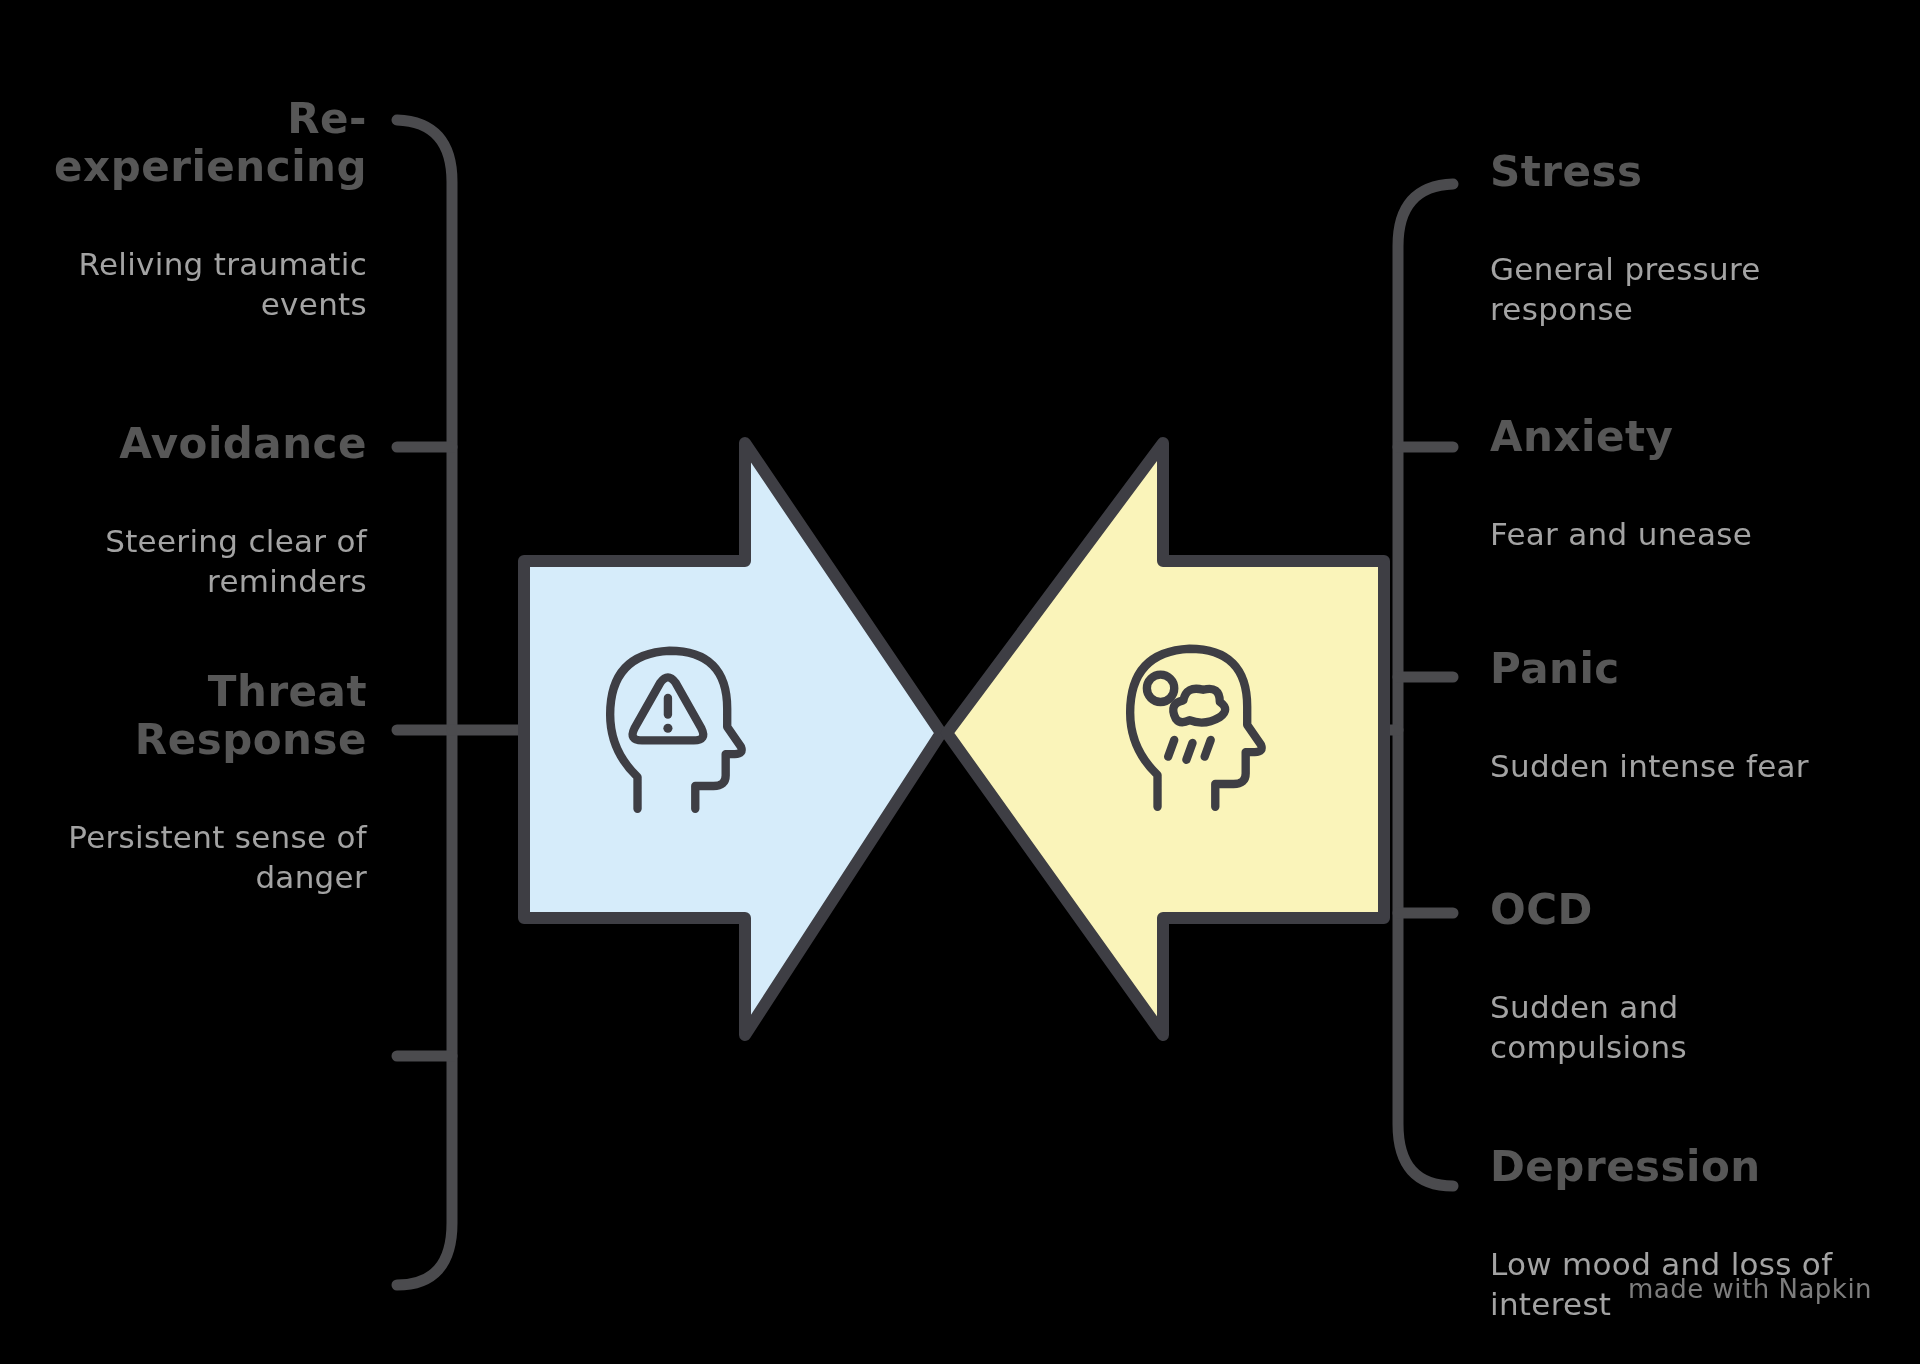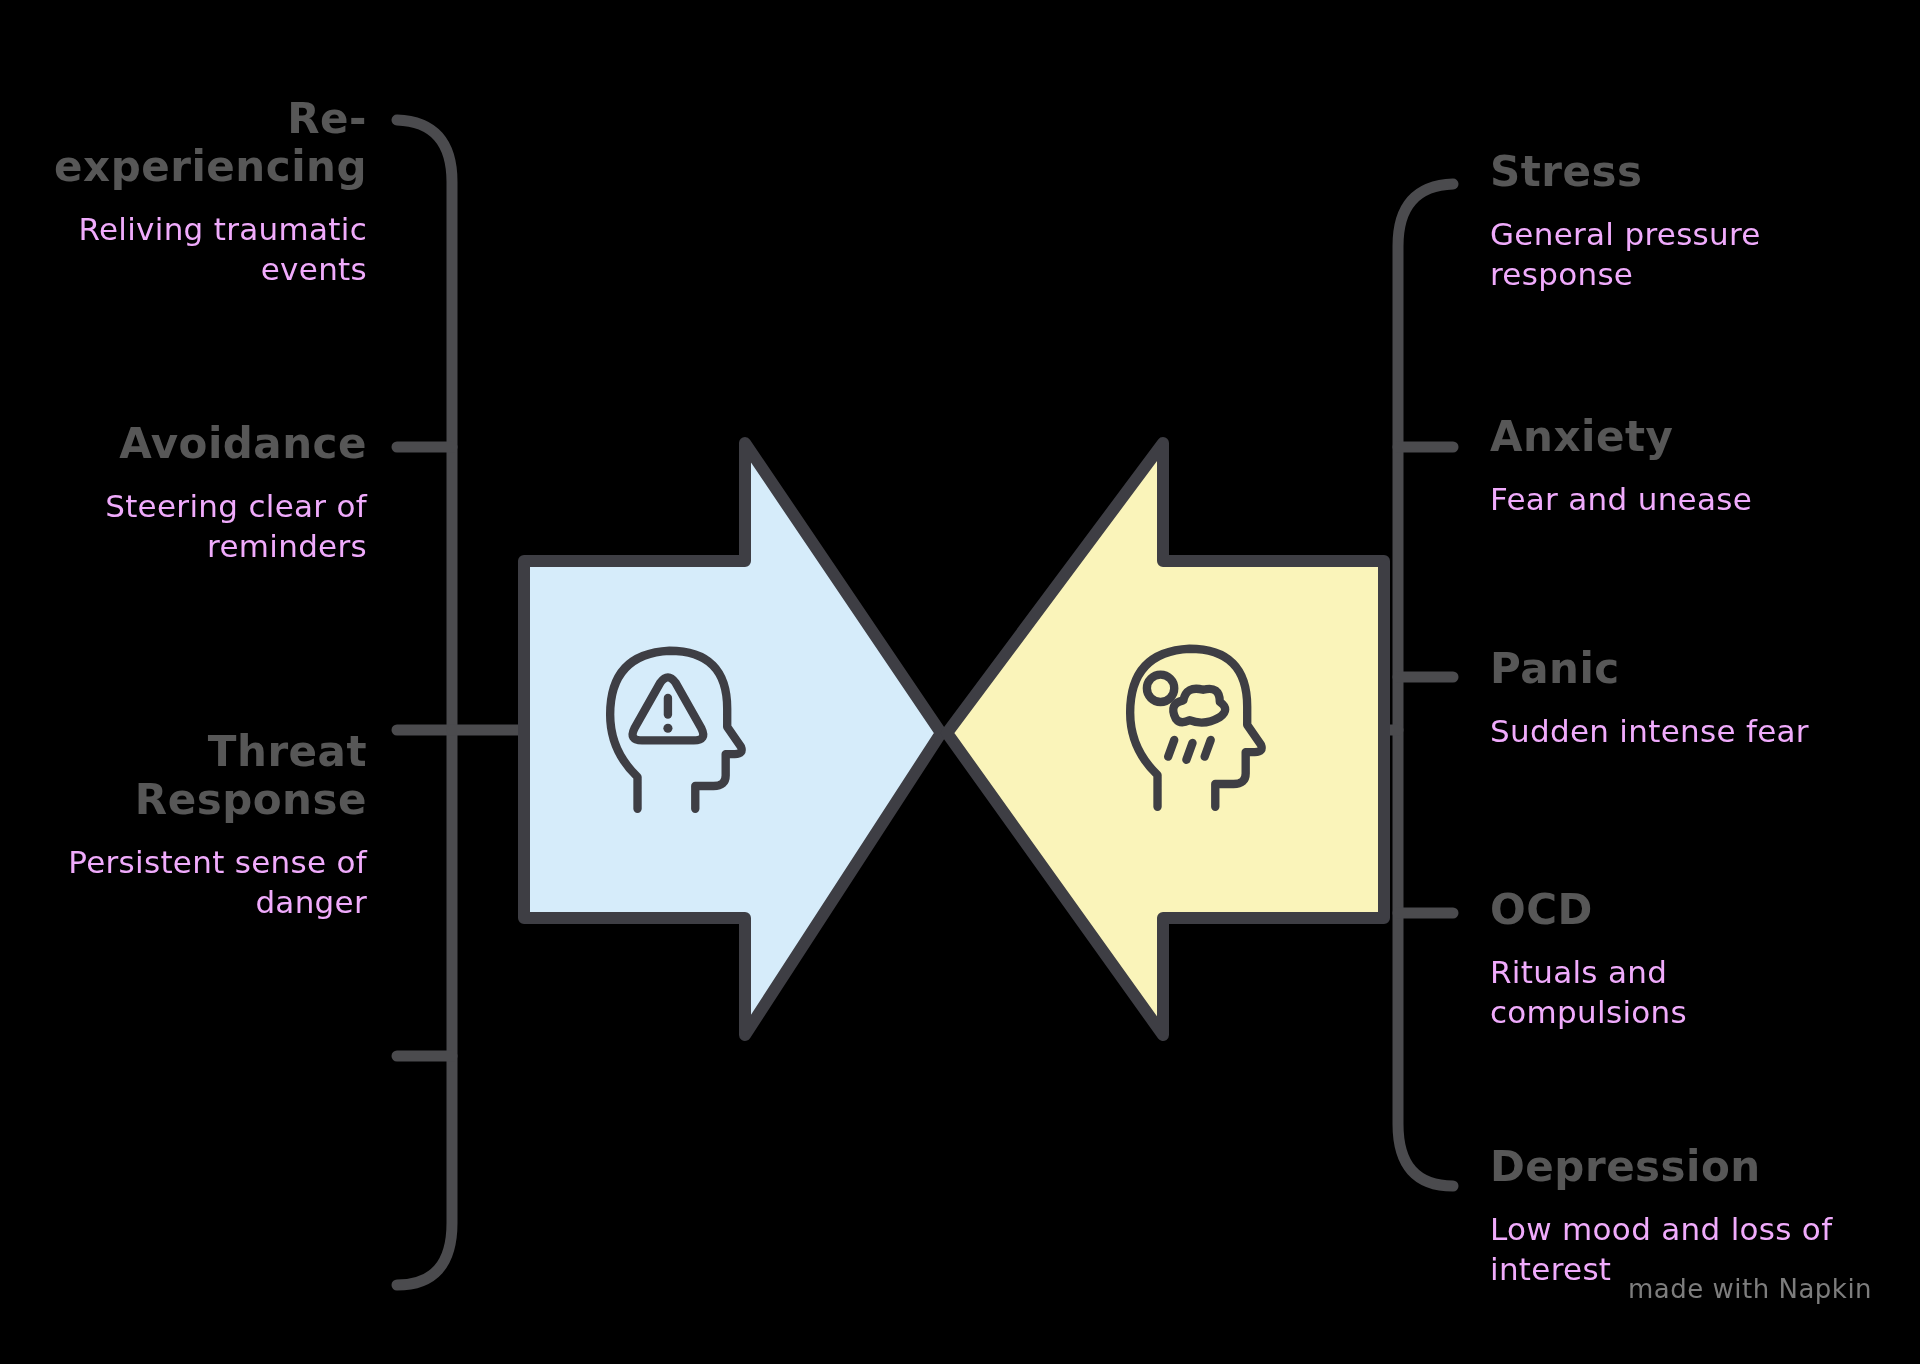--- a/index.html
+++ b/index.html
@@ -9,22 +9,23 @@
   }
   svg.layer{position:absolute;left:0;top:0;}
   .label-group{position:absolute;display:flex;flex-direction:column;gap:18px;}
   .label-group.left{align-items:flex-end;text-align:right;}
   .label-group.right{align-items:flex-start;text-align:left;}
   .lg-title{
     font-weight:700;font-size:42px;line-height:1.14;color:#575757;
     letter-spacing:.5px;
   }
   .lg-sub{
-    font-weight:400;font-size:31px;line-height:1.3;color:#f0abfc;
+    font-weight:400;font-size:31px;line-height:1.3;color:#a3a3a3;
     letter-spacing:.3px;
+    margin-top:35px;
   }
   
   .w330{max-width:330px;} .w360{max-width:360px;}
   .watermark{
     position:absolute;left:1628px;top:1274px;
     font-size:26px;color:#7d7d7d;letter-spacing:.5px;white-space:nowrap;
   }
 </style>
 </head>
 <body>
@@ -77,21 +78,21 @@
   <div class="label-group left w330" style="top:95px;right:1553px;">
     <div class="lg-title w330">Re-experiencing</div>
     <div class="lg-sub w330">Reliving traumatic events</div>
   </div>
 
   <div class="label-group left w330" style="top:420px;right:1553px;">
     <div class="lg-title w330">Avoidance</div>
     <div class="lg-sub w330">Steering clear of reminders</div>
   </div>
 
-  <div class="label-group left w330" style="top:728px;right:1553px;">
+  <div class="label-group left w330" style="top:668px;right:1553px;">
     <div class="lg-title w330">Threat Response</div>
     <div class="lg-sub w330">Persistent sense of danger</div>
   </div>
 
   <div class="label-group right w330" style="top:413px;left:1490px;">
     <div class="lg-title w330">Anxiety</div>
     <div class="lg-sub w330">Fear and unease</div>
   </div>
 
   <div class="label-group right w330" style="top:148px;left:1490px;">
@@ -99,21 +100,21 @@
     <div class="lg-sub w330">General pressure response</div>
   </div>
 
   <div class="label-group right w330" style="top:645px;left:1490px;justify-content:space-between;">
     <div class="lg-title w330">Panic</div>
     <div class="lg-sub w330">Sudden intense fear</div>
   </div>
 
   <div class="label-group right w330" style="top:886px;left:1490px;">
     <div class="lg-title w330">OCD</div>
-    <div class="lg-sub w330">Rituals and compulsions</div>
+    <div class="lg-sub w330">Sudden and compulsions</div>
   </div>
 
   <div class="label-group right w360" style="top:1143px;left:1490px;justify-content:center;">
     <div class="lg-title w360">Depression</div>
     <div class="lg-sub w360">Low mood and loss of interest</div>
   </div>
 
   <div class="watermark">made with Napkin</div>
 
 </div>

